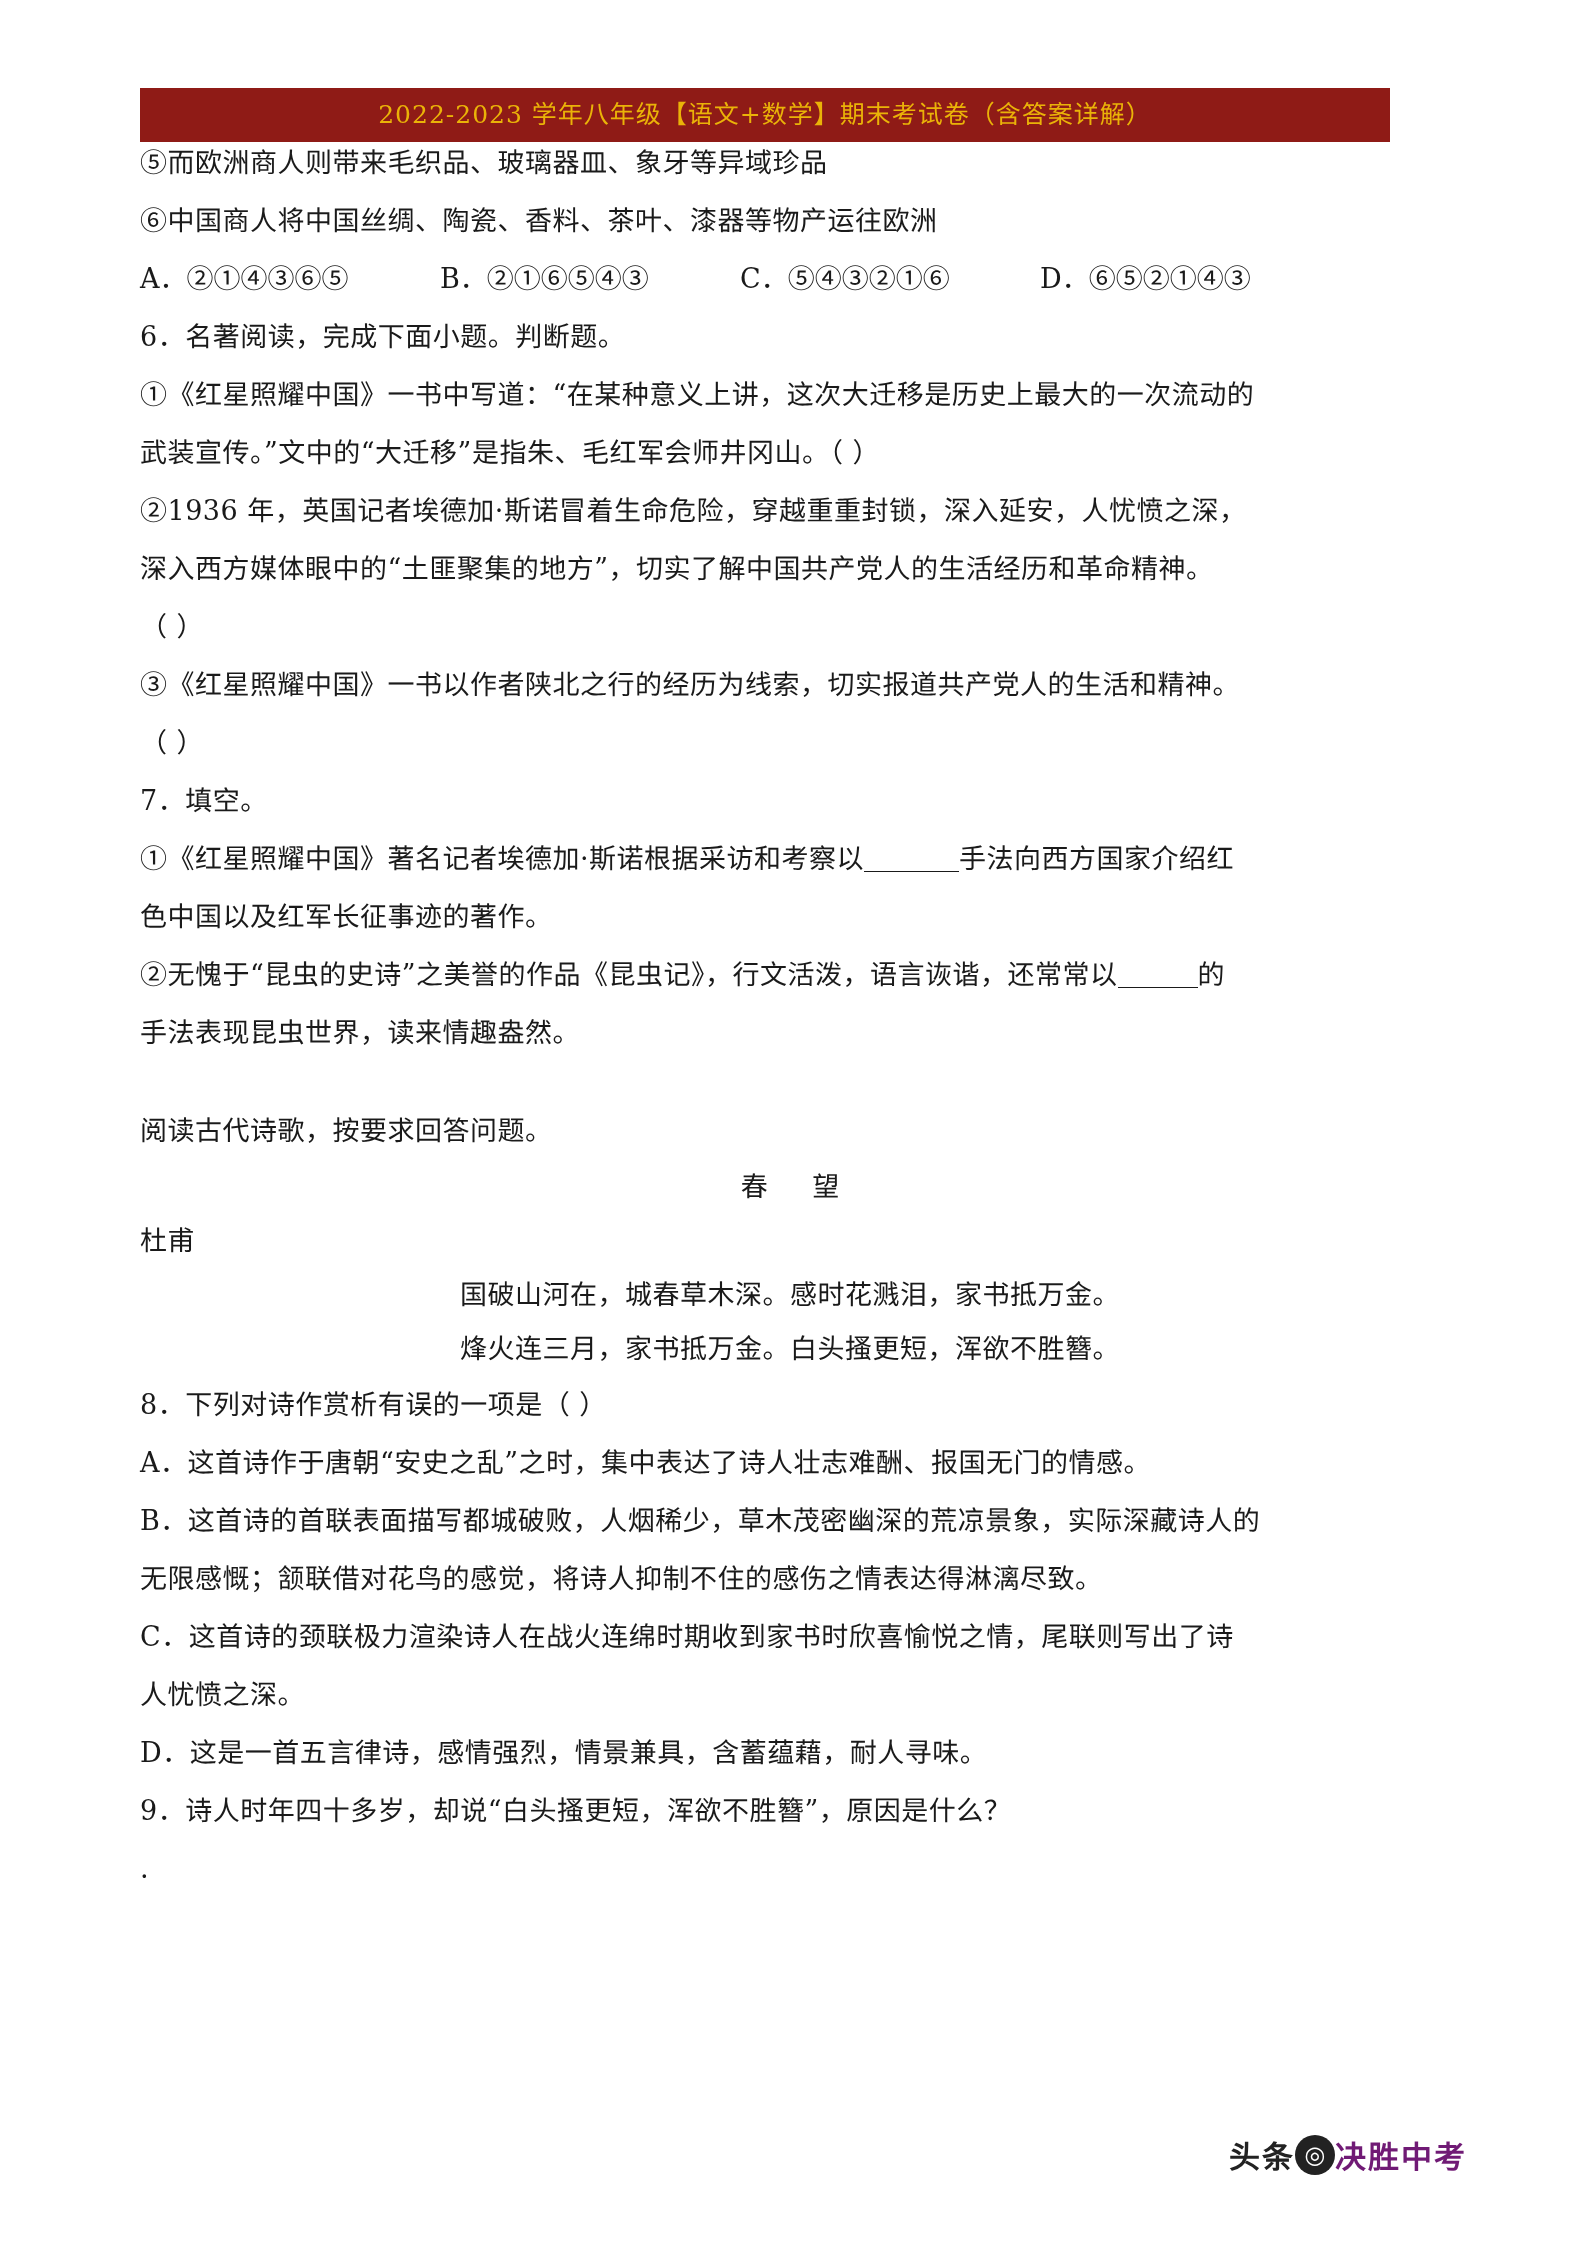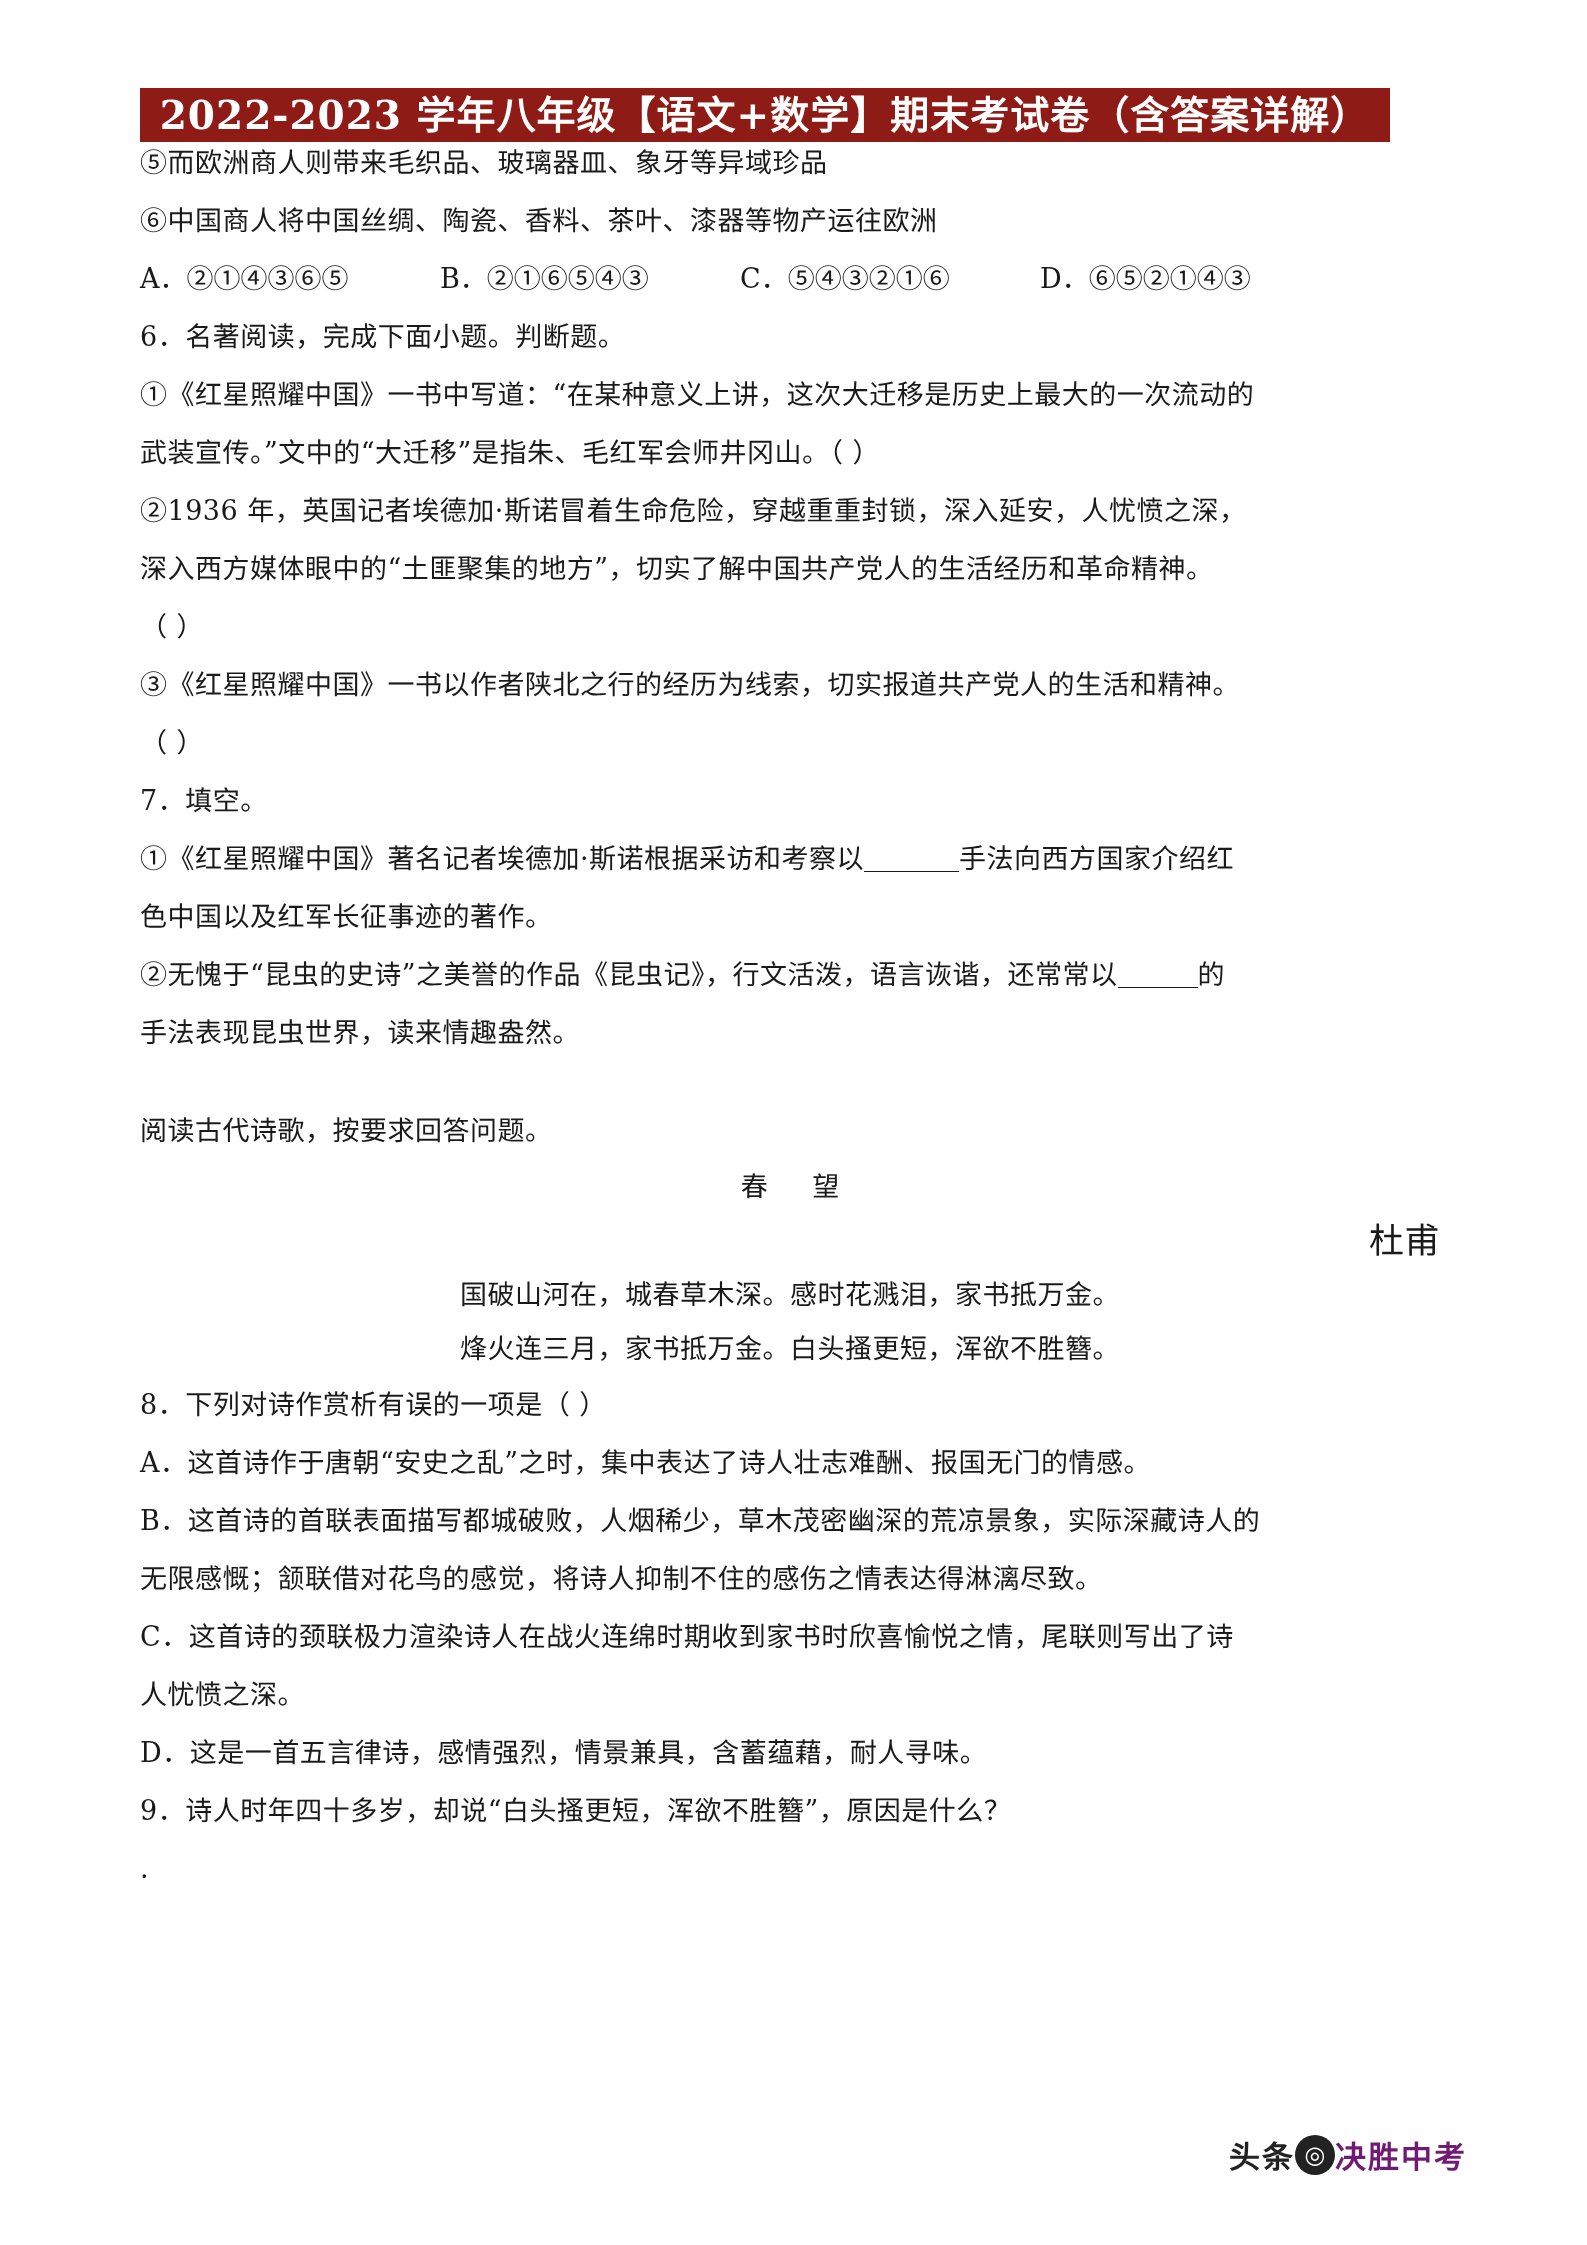--- a/index.html
+++ b/index.html
@@ -21,23 +21,23 @@
     width: 1587px;
     height: 2245px;
     padding: 0;
   }
   .banner {
     position: absolute;
     left: 140px;
     top: 88px;
     width: 1250px;
     background: #8f1b16;
-    color: #ffffff;
-    font-size: 39px;
-    font-weight: bold;
+    color: #eab308;
+    font-size: 25px;
+    font-weight: normal;
     letter-spacing: 1px;
     line-height: 54px;
     height: 54px;
     white-space: nowrap;
     text-align: center;
     font-family: "DejaVu Serif", "Liberation Serif", serif;
   }
   .content {
     position: absolute;
     left: 140px;
@@ -68,22 +68,22 @@
     margin-top: 52px;
   }
   .poem-title {
     text-align: center;
     font-size: 27px;
     line-height: 54px;
     letter-spacing: 18px;
     padding-left: 18px;
   }
   .poem-author {
-    text-align: right;
-    font-size: 35px;
+    text-align: left;
+    font-size: 27px;
     line-height: 54px;
   }
   .poem-line {
     text-align: center;
     font-size: 27px;
     line-height: 54px;
   }
   .blank-line { height: 40px; }
   .dot-line {
     font-size: 27px;

